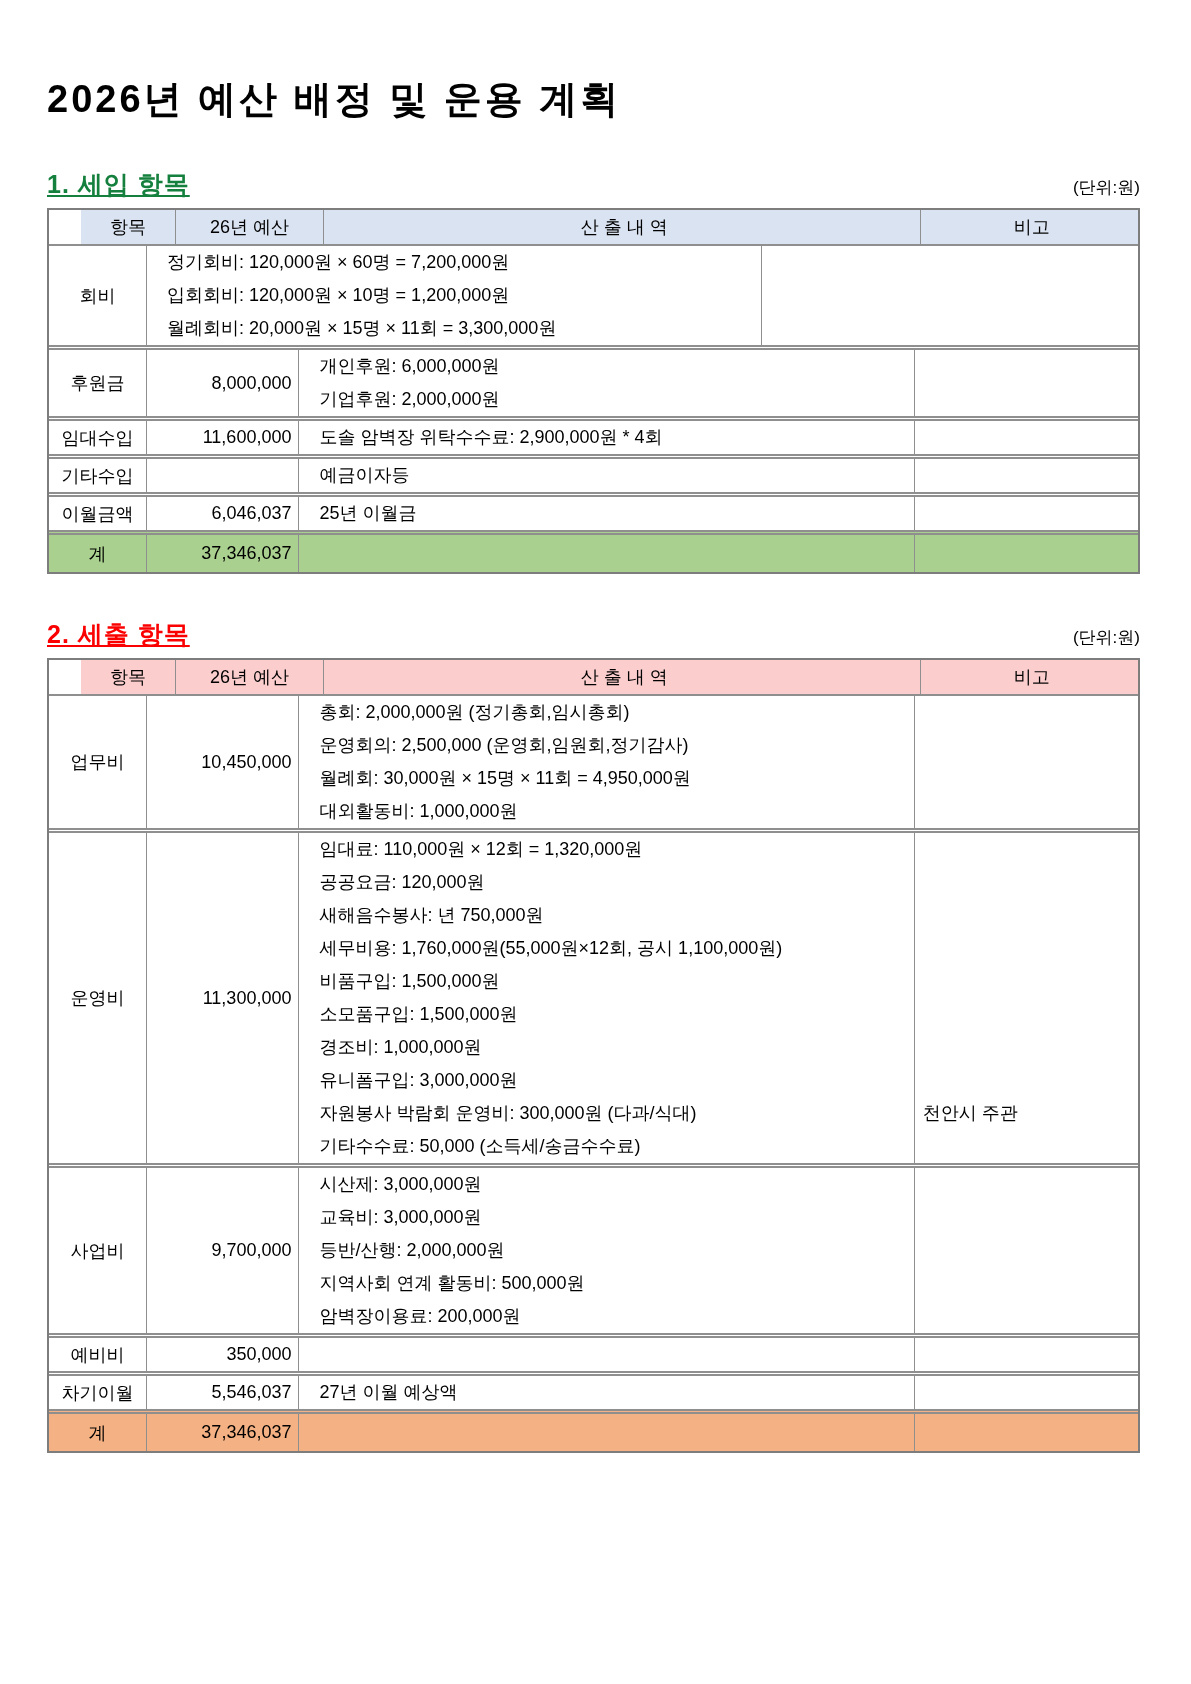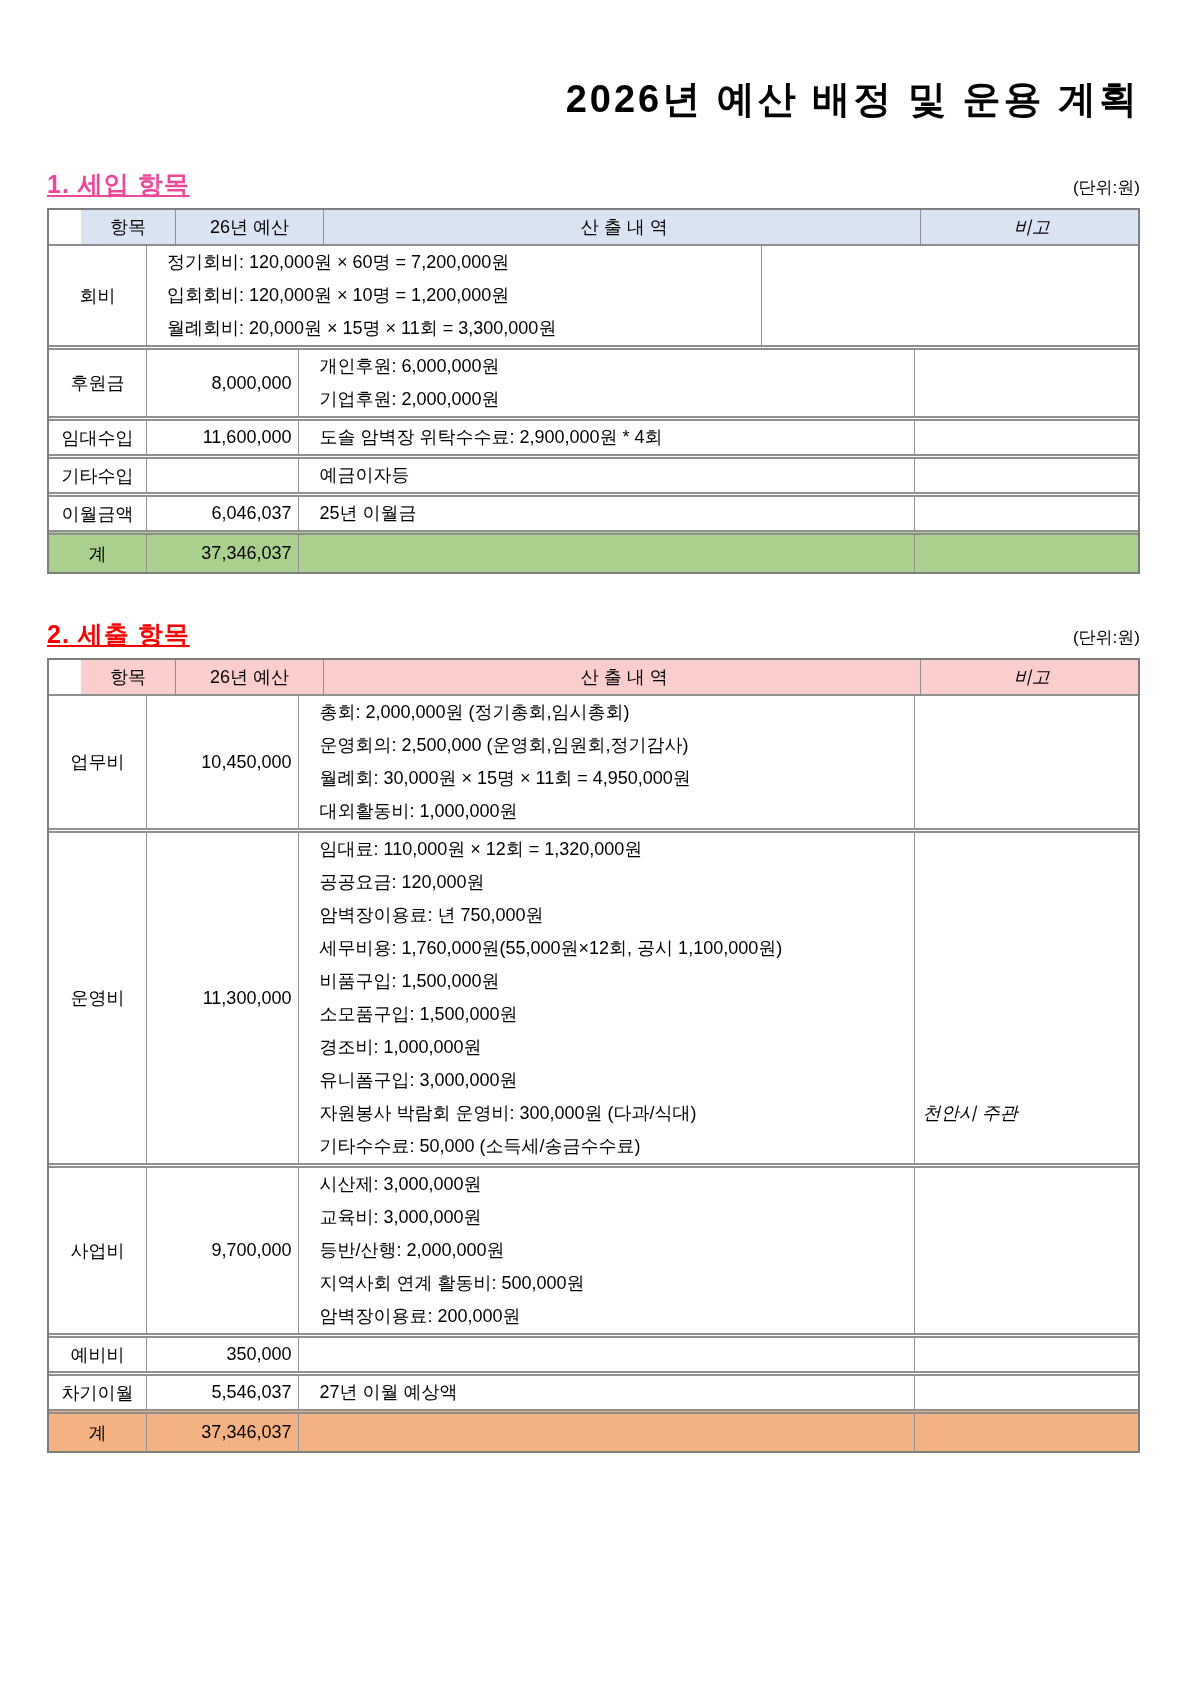--- a/index.html
+++ b/index.html
@@ -2,21 +2,21 @@
 <html><head>
 <meta charset="utf-8">
 <style>
   html,body { margin:0; padding:0; background:#e8e8e8; }
   .page {
     width:1191px; height:1684px; background:#ffffff; margin:0 auto;
     font-family:"Liberation Sans","DejaVu Sans",sans-serif; color:#000;
     box-sizing:border-box; padding:74px 51px 0 47px; overflow:hidden;
   }
   h1.doc-title {
-    margin:0; text-align:right; font-size:38px; font-weight:600;
+    margin:0; text-align:left; font-size:38px; font-weight:600;
     letter-spacing:3px; line-height:50px;
   }
   .section-head {
     display:flex; justify-content:space-between; align-items:flex-end;
     margin-top:44px; margin-bottom:7px;
   }
   .sec-title {
     font-size:25px; font-weight:600; text-decoration:underline;
     letter-spacing:1px;
   }
@@ -40,34 +40,34 @@
   .c1 { width:9%;   border-right:1.5px solid #8f8f8f;
         display:flex; align-items:center; justify-content:center;
         font-size:18px; }
   .c2 { width:14%;  border-right:1.5px solid #8f8f8f;
         display:flex; align-items:center; justify-content:flex-end;
         padding-right:7px; font-size:18px; }
   .c3 { width:56.5%; border-right:1.5px solid #8f8f8f;
         padding-left:20px; display:flex; flex-direction:column;
         justify-content:center; }
   .c4 { width:20.5%; padding-left:8px; display:flex; flex-direction:column;
-        justify-content:center;font-style:italic; }
+        justify-content:center; }
   .line { line-height:33px; font-size:18px; white-space:nowrap; }
   .brow.header .c3, .brow.header .c4 { padding-left:4px; }
 </style>
 </head>
 <body>
 
 <div class="page">
 
   <h1 class="doc-title">2026년 예산 배정 및 운용 계획</h1>
 
   <div>
     <div class="section-head">
-      <span class="sec-title" style="color: #ec4899;">1. 세입 항목</span>
+      <span class="sec-title" style="color: #15803d;">1. 세입 항목</span>
       <span class="unit-label">(단위:원)</span>
     </div>
     <div class="btable">
         <div class="brow header" style="--hdr: #dae3f1;">
           <div class="cell c1">항목</div>
           <div class="cell c2">26년 예산</div>
           <div class="cell c3">산 출 내 역</div>
           <div class="cell c4">비고</div>
         </div>
         <div class="brow data">
@@ -161,21 +161,21 @@
             <div class="line">&nbsp;</div>
             <div class="line">&nbsp;</div>
           </div>
         </div>
         <div class="brow data">
           <div class="cell c1">운영비</div>
           <div class="cell c2">11,300,000</div>
           <div class="cell c3">
             <div class="line">임대료: 110,000원 × 12회 = 1,320,000원</div>
             <div class="line">공공요금: 120,000원</div>
-            <div class="line">암벽장이용료: 년 750,000원</div>
+            <div class="line">새해음수봉사: 년 750,000원</div>
             <div class="line">세무비용: 1,760,000원(55,000원×12회, 공시 1,100,000원)</div>
             <div class="line">비품구입: 1,500,000원</div>
             <div class="line">소모품구입: 1,500,000원</div>
             <div class="line">경조비: 1,000,000원</div>
             <div class="line">유니폼구입: 3,000,000원</div>
             <div class="line">자원봉사 박람회 운영비: 300,000원 (다과/식대)</div>
             <div class="line">기타수수료: 50,000 (소득세/송금수수료)</div>
           </div>
           <div class="cell c4">
             <div class="line">&nbsp;</div>

